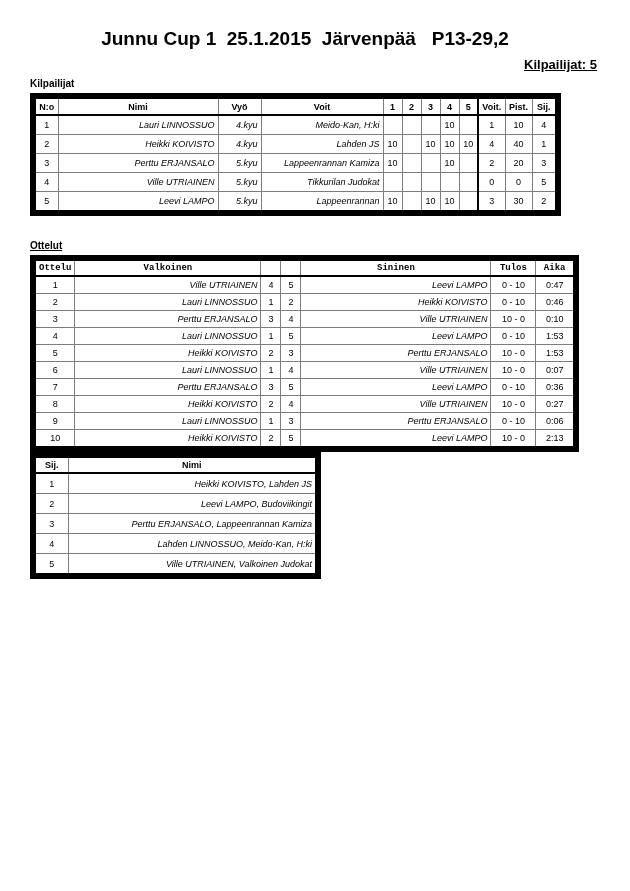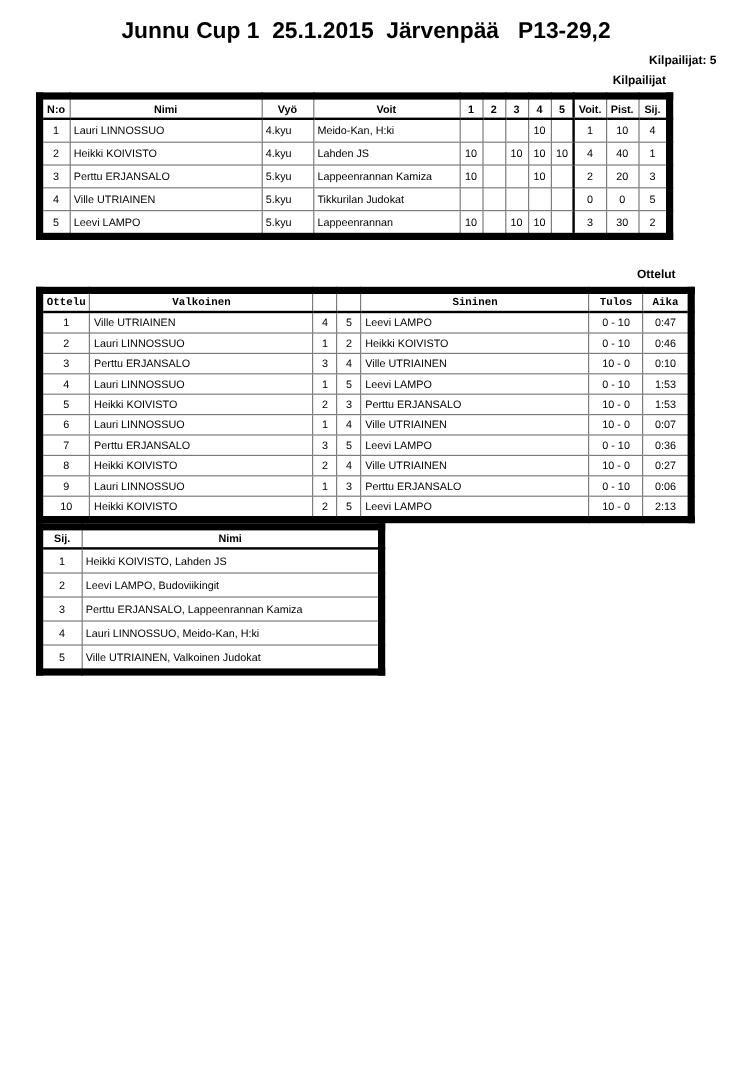--- a/index.html
+++ b/index.html
@@ -5,41 +5,42 @@
   html, body { margin: 0; padding: 0; }
   body {
     width: 630px;
     height: 891px;
     background: #ffffff;
     color: #000000;
     font-family: "Liberation Sans", sans-serif;
     overflow: hidden;
   }
   .title {
-    margin: 16px 0 0 0;
+    margin: 28px 0 0 0;
     width: 610px;
     text-align: center;
     font-size: 19px;
     font-weight: bold;
     white-space: pre;
   }
   .count {
     width: 597px;
     text-align: right;
-    font-size: 10px;
+    font-size: 13px;
     font-weight: bold;
     margin-top: 7px;
+    text-decoration: underline;
   }
   .sec-title {
     font-weight: bold;
     font-size: 10px;
-    text-align: right;
+    text-align: left;
   }
   .st1 { width: 525px; margin: 6px 0 4px 30px; }
-  .st2 { width: 533px; margin: 24px 0 4px 30px; }
+  .st2 { width: 533px; margin: 24px 0 4px 30px; text-decoration: underline; }
   .st3 { width: 285px; margin: 22px 0 4px 30px; }
 
   table {
     border-collapse: collapse;
     table-layout: fixed;
     margin-left: 30px;
     border: 6px solid #000000;
   }
   th, td {
     border: 1px solid #7d7d7d;
@@ -55,21 +56,21 @@
     text-align: center;
   }
   .tbl1 thead th { height: 15px; }
   .tbl1 td { height: 18px; }
   .tbl2 thead th { height: 14px; font-family: Liberation Mono, monospace; }
   .tbl2 td { height: 16px; }
   .tbl3 thead th { height: 14px; }
   .tbl3 td { height: 19px; }
   .tbl1 th:nth-child(10), .tbl1 td:nth-child(10) { border-left: 2px solid #000; }
   .ctr { text-align: center; }
-  .lft { text-align: left; }
+  .lft { text-align: right; font-style: italic; }
 </style>
 </head>
 <body>
 
 <div class="page">
 
   <div class="title">Junnu Cup 1  25.1.2015  Järvenpää   P13-29,2</div>
   <div class="count">Kilpailijat: 5</div>
 
   <div class="sec-title st1">Kilpailijat</div>
@@ -313,21 +314,21 @@
         <tr>
           <td class="ctr">2</td>
           <td class="lft">Leevi LAMPO, Budoviikingit</td>
         </tr>
         <tr>
           <td class="ctr">3</td>
           <td class="lft">Perttu ERJANSALO, Lappeenrannan Kamiza</td>
         </tr>
         <tr>
           <td class="ctr">4</td>
-          <td class="lft">Lauri LINNOSSUO, Meido-Kan, H:ki</td>
+          <td class="lft">Lahden LINNOSSUO, Meido-Kan, H:ki</td>
         </tr>
         <tr>
           <td class="ctr">5</td>
           <td class="lft">Ville UTRIAINEN, Valkoinen Judokat</td>
         </tr>
       </tbody>
   </table>
 
 </div>
 

